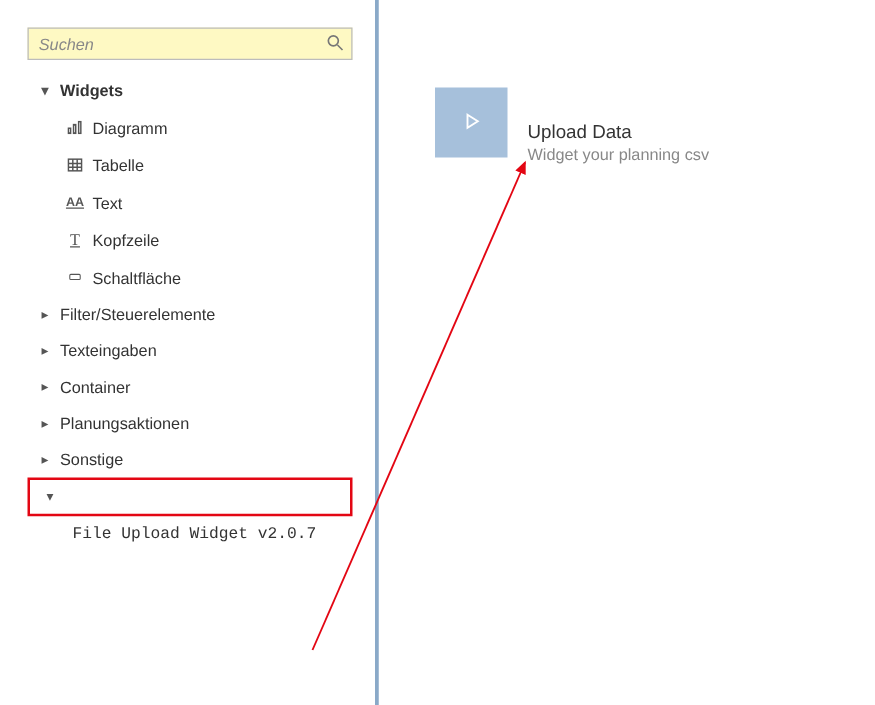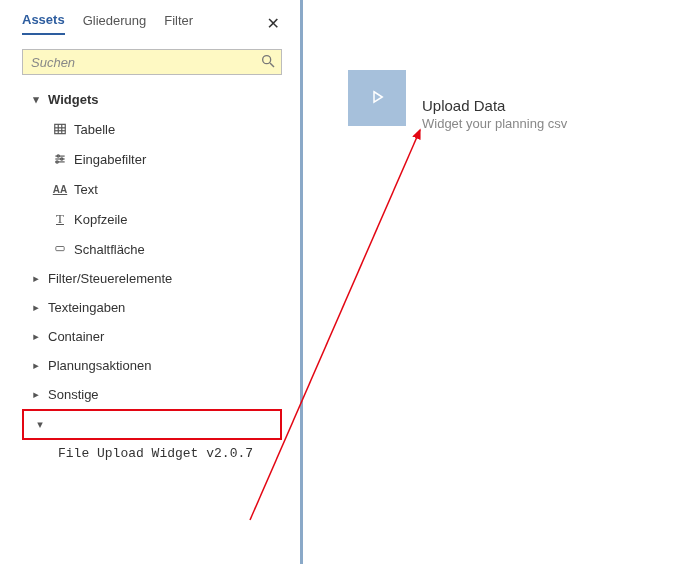--- a/index.html
+++ b/index.html
@@ -131,70 +131,61 @@
     width: 200px;
     height: 410px;
     pointer-events:none;
   }
 </style>
 </head>
 <body>
 
 <div class="layout">
   <div class="sidebar">
-    <div class="tabs">
-      <div class="tab active">Assets</div>
-      <div class="tab">Gliederung</div>
-      <div class="tab">Filter</div>
-      <div class="close-x">✕</div>
-    </div>
 
     <div class="search-wrap">
       <input class="search-input" placeholder="Suchen" style="">
       <span class="search-icon">
         <svg viewBox="0 0 24 24" width="16" height="16" fill="none" stroke="currentColor" stroke-width="2">
             <circle cx="10" cy="10" r="6"></circle>
             <line x1="15" y1="15" x2="21" y2="21"></line>
           </svg>
       </span>
     </div>
 
     <div class="tree">
       <div class="tree-node bold indent-1">
         <span class="chev">▾</span>
         <span>Widgets</span>
       </div>
 
+      <div class="tree-node indent-2">
+        <span class="icon">
+          <svg viewBox="0 0 24 24" width="14" height="14" fill="none" stroke="currentColor" stroke-width="2">
+              <rect x="3" y="13" width="3" height="7"></rect>
+              <rect x="10" y="8" width="3" height="12"></rect>
+              <rect x="17" y="4" width="3" height="16"></rect>
+            </svg>
+        </span>
+        <span>Diagramm</span>
+      </div>
 
       <div class="tree-node indent-2">
         <span class="icon">
           <svg viewBox="0 0 24 24" width="14" height="14" fill="none" stroke="currentColor" stroke-width="2">
               <rect x="3" y="4" width="18" height="16"></rect>
               <line x1="3" y1="10" x2="21" y2="10"></line>
               <line x1="3" y1="15" x2="21" y2="15"></line>
               <line x1="9" y1="4" x2="9" y2="20"></line>
               <line x1="15" y1="4" x2="15" y2="20"></line>
             </svg>
         </span>
         <span>Tabelle</span>
       </div>
 
-      <div class="tree-node indent-2">
-        <span class="icon">
-          <svg viewBox="0 0 24 24" width="14" height="14" fill="none" stroke="currentColor" stroke-width="2">
-              <line x1="4" y1="7" x2="20" y2="7"></line>
-              <circle cx="9" cy="7" r="2"></circle>
-              <line x1="4" y1="12" x2="20" y2="12"></line>
-              <circle cx="15" cy="12" r="2"></circle>
-              <line x1="4" y1="17" x2="20" y2="17"></line>
-              <circle cx="7" cy="17" r="2"></circle>
-            </svg>
-        </span>
-        <span>Eingabefilter</span>
-      </div>
 
       <div class="tree-node indent-2">
         <span class="icon" style="font-size:10px;font-weight:bold;color:#555;">AA</span>
         <span>Text</span>
       </div>
 
       <div class="tree-node indent-2">
         <span class="icon" style="font-family:serif;font-size:13px;color:#555;">T</span>
         <span>Kopfzeile</span>
       </div>

